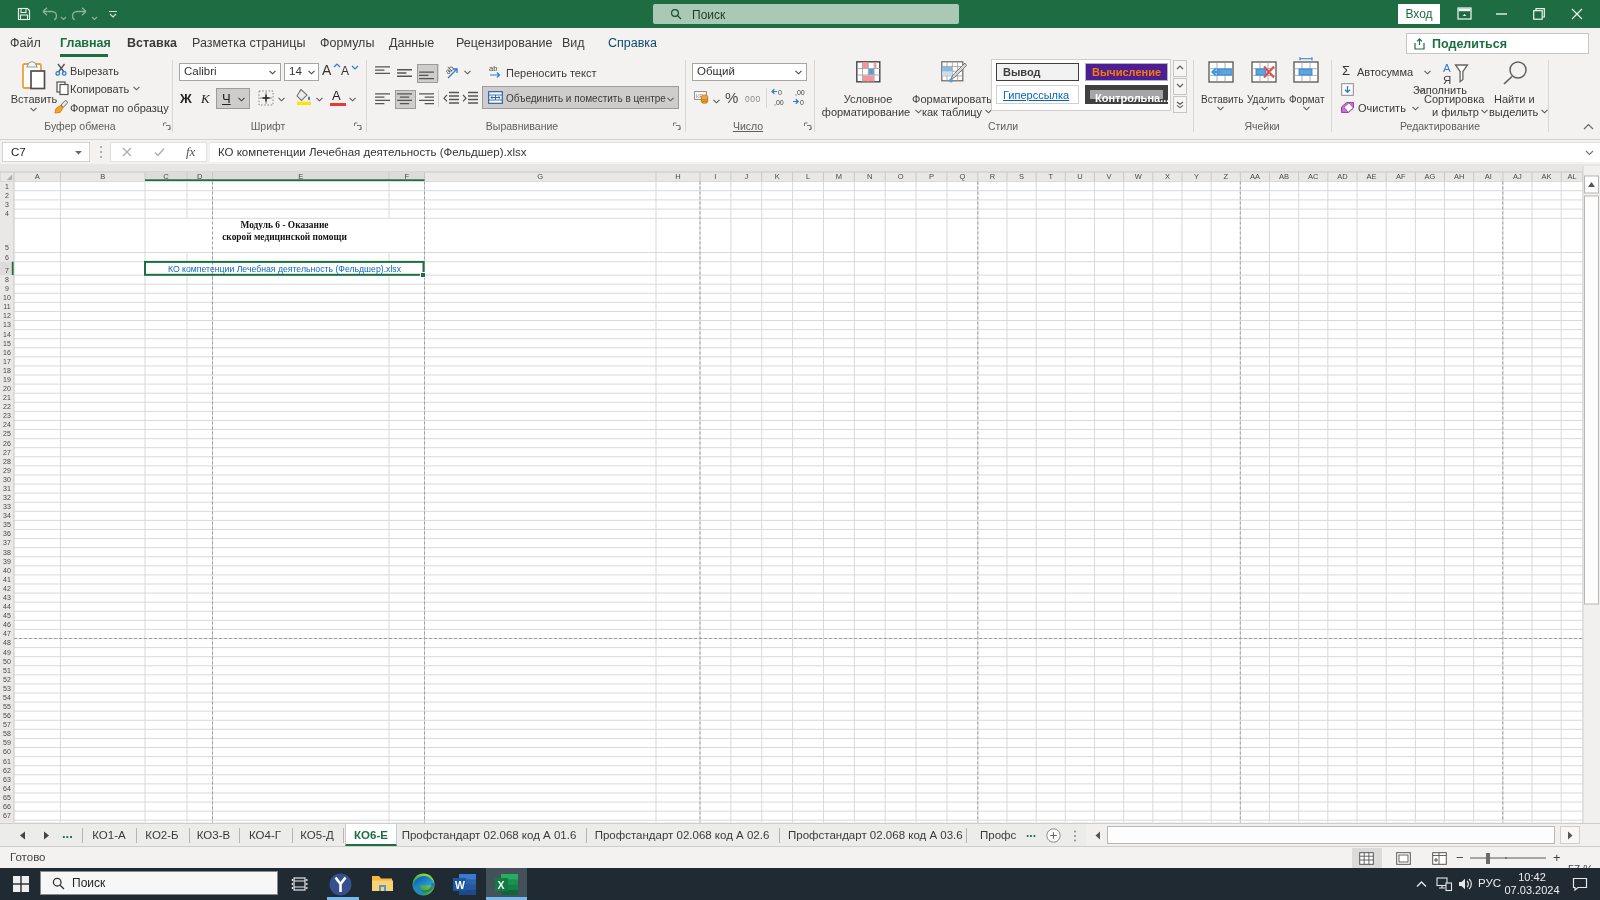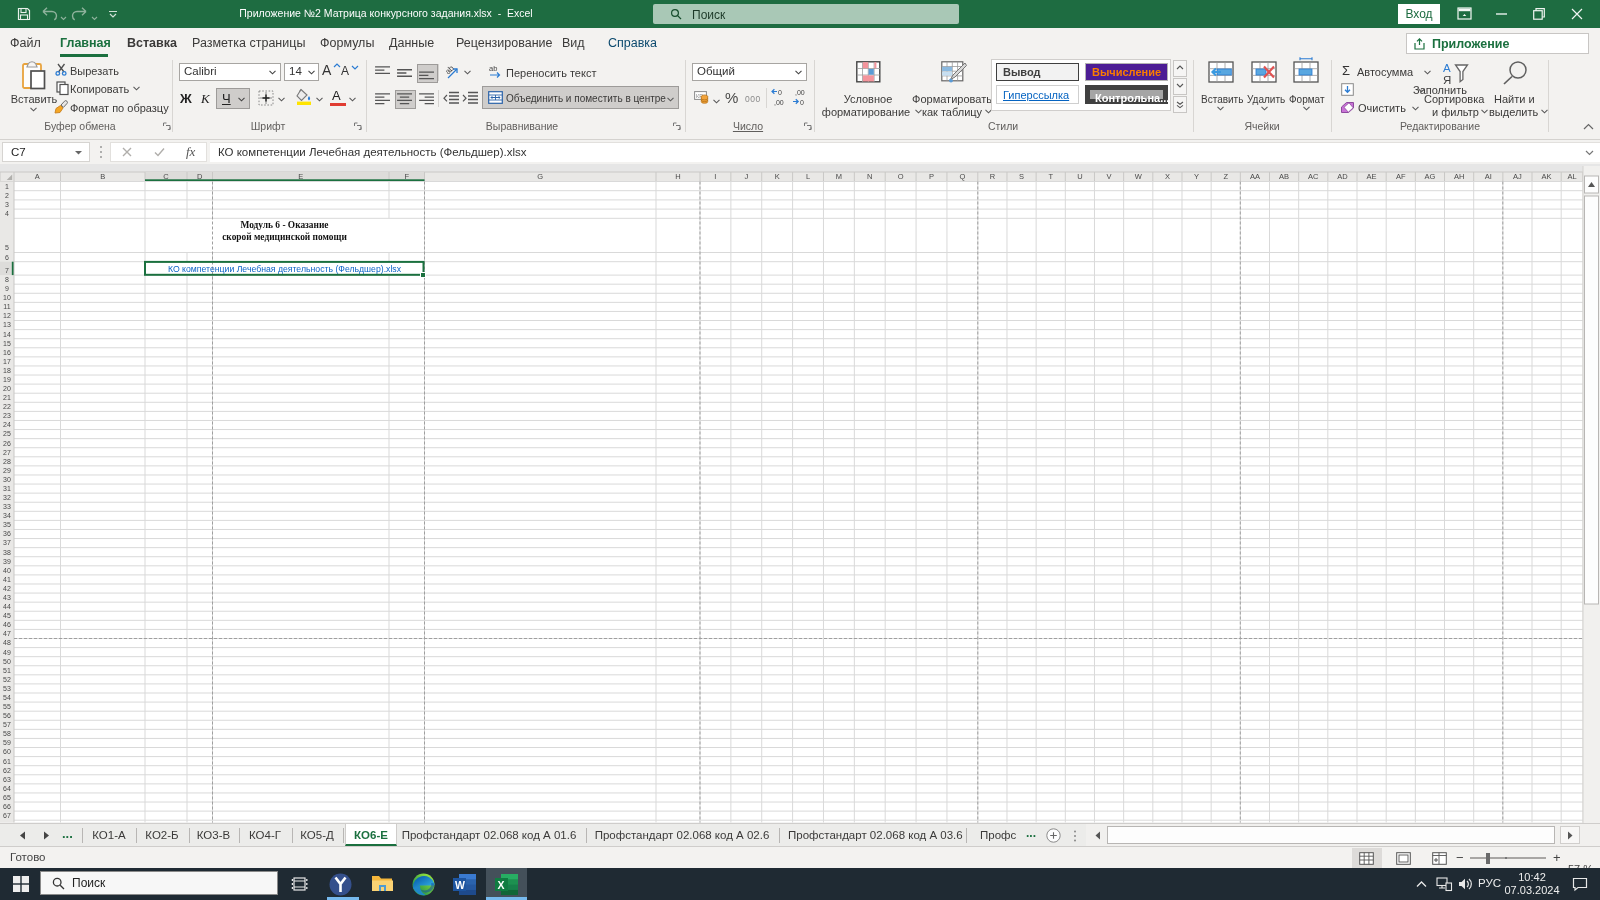--- a/index.html
+++ b/index.html
@@ -18,21 +18,20 @@
       <g stroke="#8fb29c" fill="none" stroke-width="1.4">
         <path d="M2 5.5 h9 M2 5.5 L6 1.8 M2 5.5 L6 9.2 M11 5.5 c2.5 0 4.5 2 4.5 4.5 0 1.5 -0.8 3 -2.2 3.8"></path>
         <path d="M20 11 l2.5 2.5 2.5 -2.5" stroke-width="1.1"></path>
         <path d="M45 5.5 h-9 M45 5.5 L41 1.8 M45 5.5 L41 9.2 M36 5.5 c-2.5 0 -4.5 2 -4.5 4.5 0 1.5 0.8 3 2.2 3.8"></path>
         <path d="M51 11 l2.5 2.5 2.5 -2.5" stroke-width="1.1"></path>
       </g>
     </svg>
 <svg style="left:108px;top:9px" width="10" height="10" viewBox="0 0 10 10">
       <path d="M1 2.5h8 M2 5l3 3 3-3" stroke="#cfe0d5" fill="none" stroke-width="1.2"></path>
     </svg>
-<div class="t" style="position:absolute;left:110px;top:7px;width:552px;height:14px;color:#fdfdfd;font-size:10.5px;text-align:center;">Приложение №2 Матрица конкурсного задания.xlsx&nbsp; -&nbsp; Excel</div>
 <div style="position:absolute;left:653px;top:4px;width:306px;height:20px;background:#a9c8b6;border-radius:2px;"></div>
 <svg style="left:670px;top:8px" width="12" height="12" viewBox="0 0 12 12">
       <circle cx="5" cy="5" r="3.4" fill="none" stroke="#174d2d" stroke-width="1.2"></circle>
       <path d="M7.6 7.6 L11 11" stroke="#174d2d" stroke-width="1.2"></path>
     </svg>
 <div class="t" style="position:absolute;left:692px;top:8px;width:60px;height:13px;color:#1d3a29;font-size:12px;">Поиск</div>
 <div class="t" style="position:absolute;left:1398px;top:4px;width:42px;height:20px;background:#fff;color:#1e6c41;font-size:12px;text-align:center;line-height:20px;">Вход</div>
 <svg style="left:1457px;top:7px" width="15" height="14" viewBox="0 0 15 14">
       <rect x="1" y="1" width="13" height="11" fill="none" stroke="#f4f8f5" stroke-width="1.2"></rect>
       <rect x="1.6" y="1.6" width="11.8" height="2.6" fill="#f4f8f5"></rect>
@@ -58,21 +57,21 @@
 <div class="t" style="position:absolute;left:389px;top:8px;width:42px;height:16px;font-size:12.5px;color:#3b3a39;font-weight:normal;text-align:center;">Данные</div>
 <div class="t" style="position:absolute;left:456px;top:8px;width:85px;height:16px;font-size:12.5px;color:#3b3a39;font-weight:normal;text-align:center;">Рецензирование</div>
 <div class="t" style="position:absolute;left:562px;top:8px;width:22px;height:16px;font-size:12.5px;color:#3b3a39;font-weight:normal;text-align:center;">Вид</div>
 <div class="t" style="position:absolute;left:608px;top:8px;width:43px;height:16px;font-size:12.5px;color:#0c4a6e;font-weight:normal;">Справка</div>
 <div style="position:absolute;left:60px;top:25.5px;width:48px;height:3px;background:#1b703f;"></div>
 <div style="position:absolute;left:1406px;top:5px;width:183px;height:21px;background:#fff;border:1px solid #c8c6c4;"></div>
 <svg style="left:1414px;top:10px" width="13" height="12" viewBox="0 0 13 12">
       <path d="M1 5 v6 h9 v-6" fill="none" stroke="#1b703f" stroke-width="1.2"></path>
       <path d="M5.5 7 V1.2 M3 3.4 5.5 0.8 8 3.4" fill="none" stroke="#1b703f" stroke-width="1.2"></path>
     </svg>
-<div class="t" style="position:absolute;left:1432px;top:9px;width:150px;height:14px;font-size:12.5px;font-weight:bold;color:#1b703f;">Приложение</div>
+<div class="t" style="position:absolute;left:1432px;top:9px;width:150px;height:14px;font-size:12.5px;font-weight:bold;color:#1b703f;">Поделиться</div>
 </div>
 <div style="position:absolute;left:0px;top:57px;width:1600px;height:83px;background:#f3f2f0;border-bottom:1px solid #d4d2cf;">
 <div style="position:absolute;left:171.5px;top:3px;width:1px;height:72px;background:#d8d6d3;"></div>
 <div style="position:absolute;left:366px;top:3px;width:1px;height:72px;background:#d8d6d3;"></div>
 <div style="position:absolute;left:684.5px;top:3px;width:1px;height:72px;background:#d8d6d3;"></div>
 <div style="position:absolute;left:814px;top:3px;width:1px;height:72px;background:#d8d6d3;"></div>
 <div style="position:absolute;left:1193px;top:3px;width:1px;height:72px;background:#d8d6d3;"></div>
 <div style="position:absolute;left:1331px;top:3px;width:1px;height:72px;background:#d8d6d3;"></div>
 <div style="position:absolute;left:1548px;top:3px;width:1px;height:72px;background:#d8d6d3;"></div>
 <div class="t" style="position:absolute;left:10px;top:63px;width:140px;height:12px;font-size:10.5px;color:#605e5c;text-align:center;">Буфер обмена</div>

